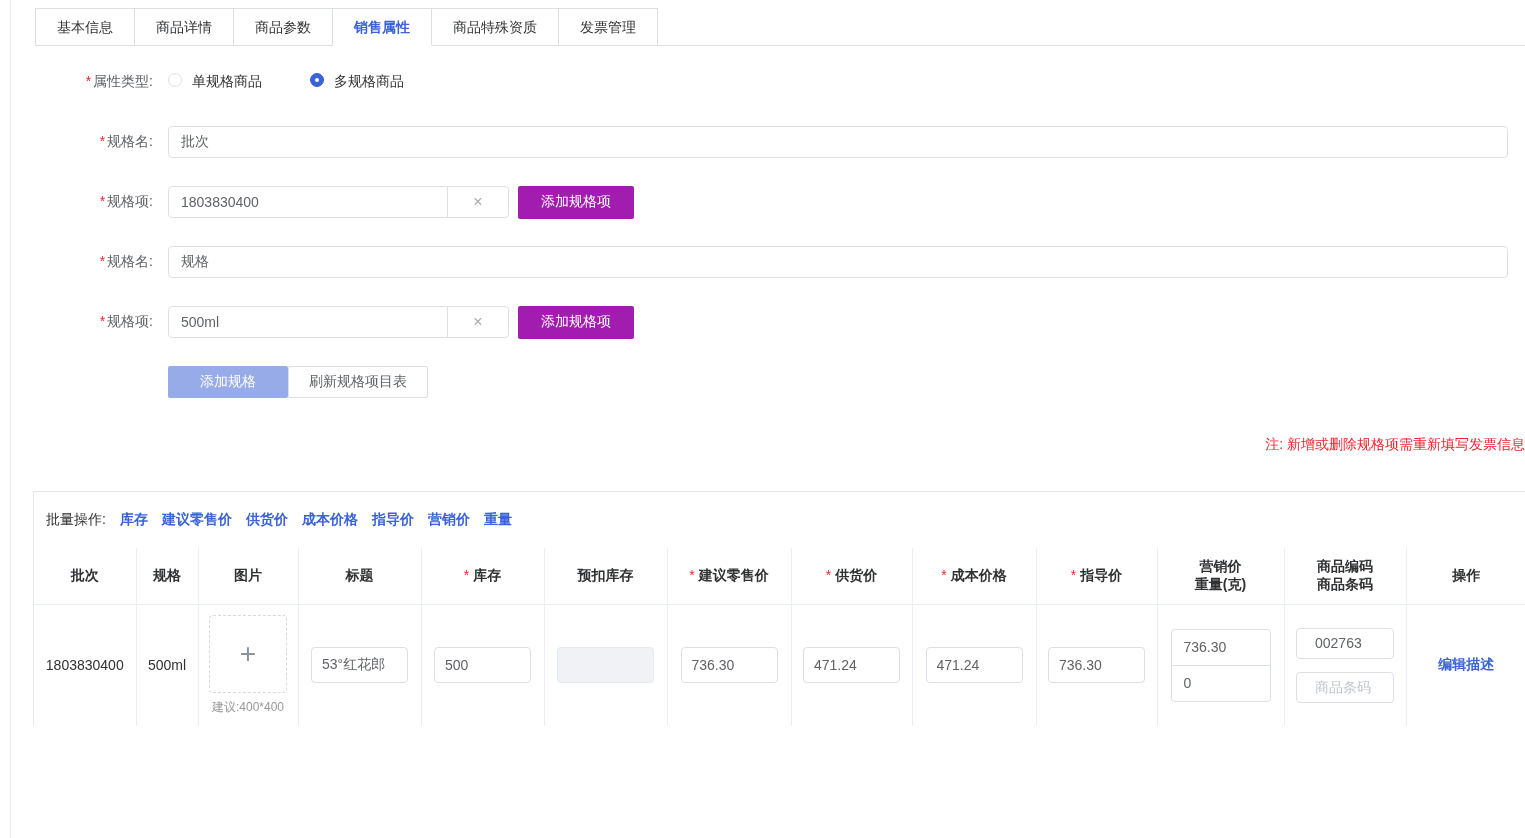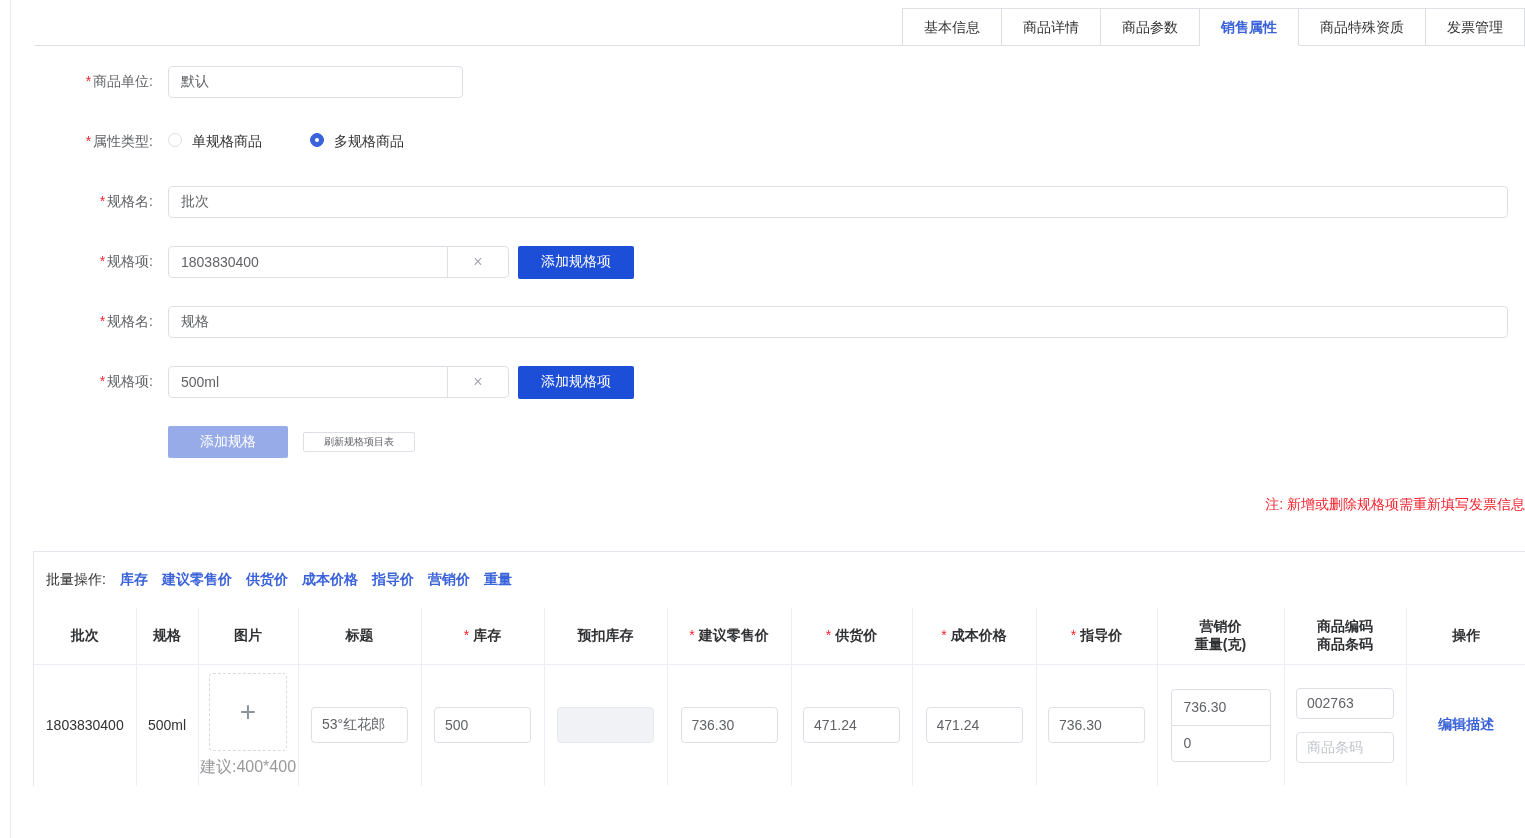--- a/index.html
+++ b/index.html
@@ -2,21 +2,21 @@
 <html><head>
 <meta charset="utf-8">
 <style>
   * { box-sizing: border-box; margin: 0; padding: 0; }
   html,body { width:1525px; height:838px; overflow:hidden; background:#fff;
     font-family:"Liberation Sans","DejaVu Sans",sans-serif; }
   .page-border { position:absolute; left:10px; top:0; bottom:0; width:1px; background:#e7e9ee; }
   .content { position:absolute; left:11px; top:0; right:0; }
 
   
-  .tabbar { display:flex; margin:8px 0 0 24px; border-bottom:1px solid #dcdfe6;justify-content:flex-end; }
+  .tabbar { display:flex; margin:8px 0 0 24px; border-bottom:1px solid #dcdfe6; }
   .tab { height:38px; line-height:37px; padding:0 21px; font-size:14px; color:#303133;
     border:1px solid #dcdfe6; border-left:none; margin-bottom:-1px; background:#fff; cursor:pointer; }
   .tab:first-child { border-left:1px solid #dcdfe6; }
   .tab.active { color:#3a62d9; font-weight:600; border-bottom:1px solid #fff; }
 
   
   .form { padding-top:20px; }
   .frow { display:flex; align-items:center; height:32px; margin-bottom:28px; }
   .label-col { width:142px; flex:none; text-align:right; font-size:14px; color:#606266; margin-right:15px; }
   .req { color:#f5222d; margin-right:2px; }
@@ -33,52 +33,52 @@
     margin-left:13px; cursor:pointer; }
   .radio-group { display:flex; font-size:14px; color:#303133; }
   .radio { width:14px; height:14px; border-radius:50%; border:1px solid #dcdfe6; background:#fff;
     flex:none; cursor:pointer; position:relative; }
   .radio.checked { background:#3a62d9; border-color:#3a62d9; }
   .radio.checked::after { content:''; position:absolute; left:50%; top:50%; width:4px; height:4px;
     border-radius:50%; background:#fff; transform:translate(-50%,-50%); }
   .radio-label { margin-left:10px; cursor:pointer; }
   .gap48 { width:48px; flex:none; }
   .btn-primary { margin-left:9px; height:33px; padding:0 23px; border:none; border-radius:2px;
-    background:#1d4ed8; color:#fff; font-size:14px; cursor:pointer; }
+    background:#a21caf; color:#fff; font-size:14px; cursor:pointer; }
   .btn-disabled { height:32px; width:120px; border:none; border-radius:2px;
     background:#97abe8; color:#fff; font-size:14px; }
-  .btn-plain { margin-left:15px; height:20px; padding:0 20px; background:#fff;
-    border:1px solid #dcdfe6; border-radius:2px; color:#606266; font-size:10px; cursor:pointer; }
+  .btn-plain { height:32px; padding:0 20px; background:#fff;
+    border:1px solid #dcdfe6; border-radius:2px; color:#606266; font-size:14px; cursor:pointer; }
   .indent { margin-left:157px; }
   .note { margin:38px 0 0 157px; font-size:14px; color:#f5222d;text-align:right; }
 
   
   .tablebox { margin:37px 0 0 22px; width:1492px; border-top:1px solid #e4e7ed; border-left:1px solid #e4e7ed; }
   .batchbar { height:56px; display:flex; align-items:center; padding-left:12px; font-size:14px; color:#303133; }
   .batch-link { color:#3a62d9; font-weight:600; margin-left:14px; cursor:pointer; text-decoration:none; }
   table { border-collapse:collapse; table-layout:fixed; width:1492px; }
   th, td { border-left:1px solid #ebeef5; border-top:1px solid #ebeef5; text-align:center; vertical-align:middle; }
   th:first-child, td:first-child { border-left:none; }
   thead th { border-top:none; height:56px; font-size:14px; font-weight:600; color:#303133; }
   td { height:122px; font-size:14px; color:#303133; }
   .hreq { color:#f5222d; font-weight:400; margin-right:4px; }
   .cell-inp { display:block; margin:0 auto; width:97px; height:36px; border:1px solid #dcdfe6;
     border-radius:4px; font-size:14px; color:#606266; padding:0 10px; background:#fff; outline:none; }
   .cell-inp.readonly { background:#f0f2f5; border-color:#e6e9ef; }
   .upload { width:78px; height:78px; margin:0 auto; border:1px dashed #d5d9e0; border-radius:4px;
     display:flex; align-items:center; justify-content:center; cursor:pointer; background:#fff; }
   .plus { font-size:28px; font-weight:300; color:#8c939d; line-height:1; }
-  .img-hint { font-size:16px; color:#999; margin-top:6px; }
+  .img-hint { font-size:12px; color:#999; margin-top:6px; }
   .stack { width:100px; margin:0 auto; }
   .stack input { display:block; width:100px; height:37px; border:1px solid #dcdfe6;
     font-size:14px; color:#606266; padding:0 12px; background:#fff; outline:none; }
   .stack input:first-child { border-radius:4px 4px 0 0; }
   .stack input:last-child { border-radius:0 0 4px 4px; margin-top:-1px; }
   .code-inp { display:block; margin:0 auto; width:98px; height:31px; border:1px solid #dcdfe6;
-    border-radius:4px; font-size:14px; color:#606266; padding:0 10px; background:#fff; outline:none; }
+    border-radius:4px; font-size:14px; color:#606266; padding:0 18px; background:#fff; outline:none; }
   .code-inp + .code-inp { margin-top:13px; }
   ::placeholder { color:#c0c4cc; }
   .action-link { color:#3a62d9; font-weight:600; font-size:14px; cursor:pointer; text-decoration:none; }
 </style>
 </head>
 <body>
 
 <div class="page-border"></div>
 <div class="content">
 
@@ -86,24 +86,20 @@
     <div class="tab">基本信息</div>
     <div class="tab">商品详情</div>
     <div class="tab">商品参数</div>
     <div class="tab active">销售属性</div>
     <div class="tab">商品特殊资质</div>
     <div class="tab">发票管理</div>
   </div>
 
   <div class="form">
 
-    <div class="frow">
-      <div class="label-col"><span class="req">*</span><span>商品单位:</span></div>
-      <input class="inp w295" value="默认" style="">
-    </div>
 
 
     <div class="frow">
       <div class="label-col"><span class="req">*</span><span>属性类型:</span></div>
       <div class="radio-group">
         <span class="radio"></span>
         <span class="radio-label">单规格商品</span>
         <span class="gap48"></span>
         <span class="radio checked"></span>
         <span class="radio-label">多规格商品</span>

